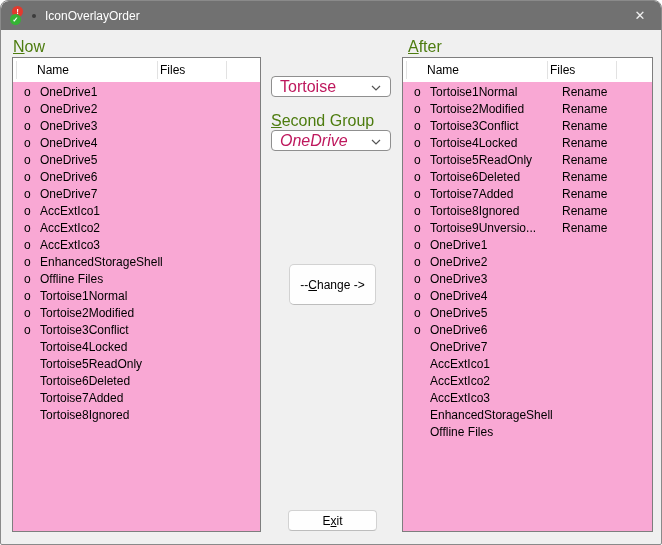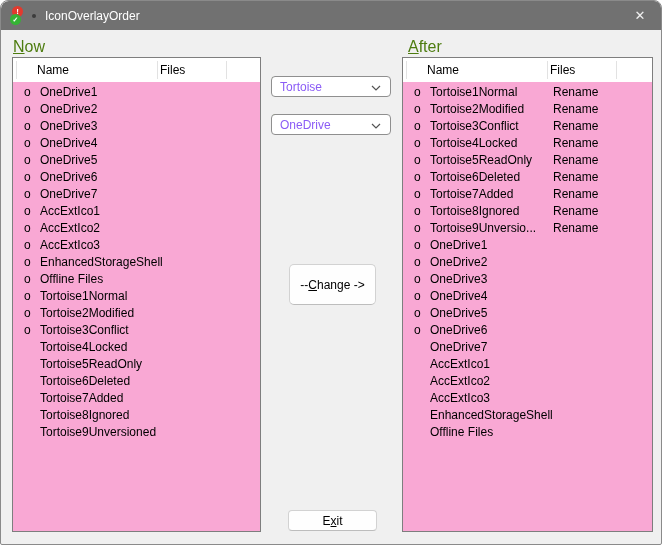--- a/index.html
+++ b/index.html
@@ -43,26 +43,26 @@
   .lv-header { position:relative; height:24px; background:#ffffff; }
   .hcell { position:absolute; top:0; height:24px; display:flex; align-items:center; }
   .hcell.c-name { left:24px; }
   .hcell.c-val  { left:147px; }
   .hdiv { position:absolute; top:3px; width:1px; height:18px; background:#e2e2e2; }
   .hdiv.d0 { left:3px; } .hdiv.d1 { left:144px; } .hdiv.d2 { left:213px; }
   .lv-rows { position:relative; padding-top:2px; }
   .lv-row { position:relative; height:17px; line-height:17px; }
   .lv-row .marker { position:absolute; left:11px; width:14px; }
   .lv-row .rname  { position:absolute; left:27px; white-space:nowrap; }
-  .lv-row .rvalue { position:absolute; left:150px; white-space:nowrap; }
+  .lv-row .rvalue { position:absolute; left:159px; white-space:nowrap; }
   
   .combo {
     position:absolute; left:270px; width:120px; height:21px;
     background:#ffffff; border:1px solid #8f8f8f; border-radius:4px;
-    display:flex; align-items:center; font-size:12px; color:#8b5cf6; padding:0 8px;
+    display:flex; align-items:center; font-size:16px; color:#be185d; padding:0 8px;
   }
   .combo .chev { position:absolute; right:9px; top:8px; }
   .btn {
     position:absolute; background:#fefefe; border:1px solid #d2d2d2; border-bottom-color:#bdbdbd;
     border-radius:5px; display:flex; align-items:center; justify-content:center;
     font-size:12px; color:#000;
   }
   #change-btn { left:288px; top:263px; width:87px; height:41px; }
   #exit-btn   { left:287px; top:509px; width:89px; height:21px; border-radius:4px; }
 </style>
@@ -208,40 +208,35 @@
           <span class="rname">Tortoise7Added</span>
           <span class="rvalue"></span>
         </div>
 
         <div class="lv-row">
           <span class="marker"></span>
           <span class="rname">Tortoise8Ignored</span>
           <span class="rvalue"></span>
         </div>
 
-        <div class="lv-row">
-          <span class="marker"></span>
-          <span class="rname">Tortoise9Unversioned</span>
-          <span class="rvalue"></span>
-        </div>
       </div>
   </div>
 
   <div class="sec-label" style="left:270px; top:74px;"><span class="u">F</span><span>irst Group</span></div>
 
   <div class="combo" style="top:75px;">
     <span>Tortoise</span>
     <svg class="chev" width="10" height="6" viewBox="0 0 10 6">
       <path d="M1 1 L5 5 L9 1" stroke="#555" stroke-width="1.2" fill="none"></path>
     </svg>
   </div>
 
   <div class="sec-label" style="left:270px; top:111px;"><span class="u">S</span><span>econd Group</span></div>
 
-  <div class="combo" style="top:113px;">
+  <div class="combo" style="top:129px;font-style:italic;">
     <span>OneDrive</span>
     <svg class="chev" width="10" height="6" viewBox="0 0 10 6">
       <path d="M1 1 L5 5 L9 1" stroke="#555" stroke-width="1.2" fill="none"></path>
     </svg>
   </div>
 
   <div class="btn" id="change-btn">
       <span>-- </span>
       <span class="u">C</span>
       <span>hange -&gt;</span>

